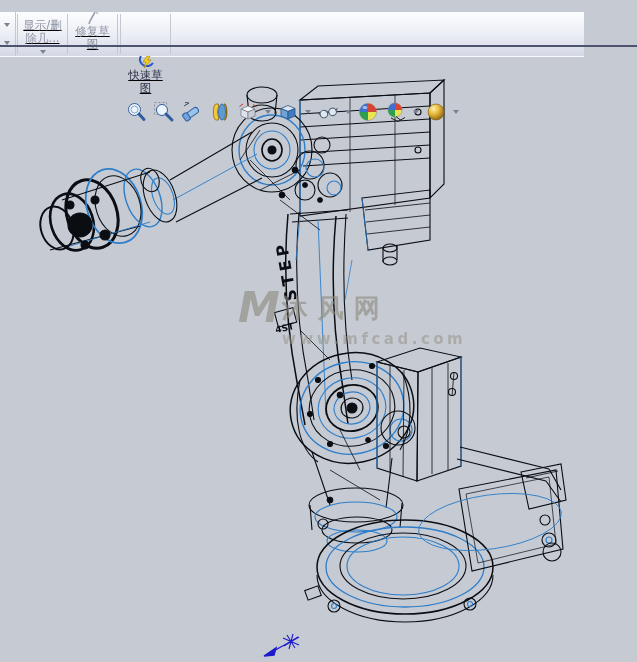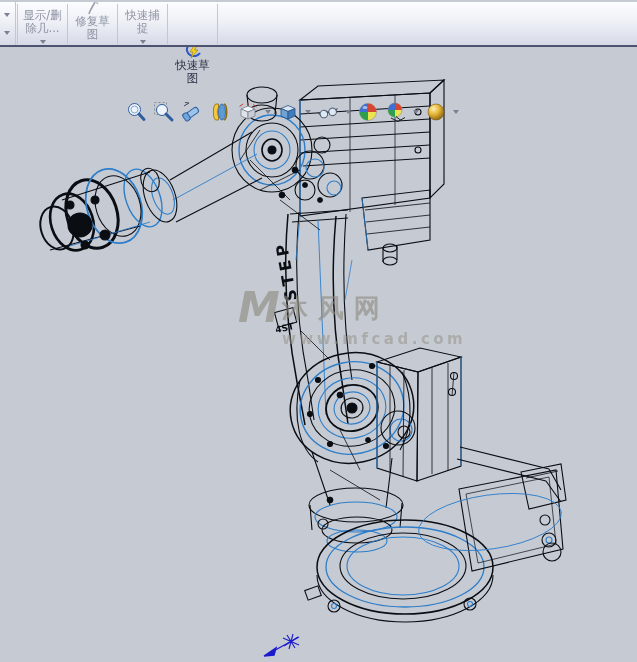--- a/index.html
+++ b/index.html
@@ -1,22 +1,22 @@
 <!DOCTYPE html>
 <html><head>
 <meta charset="utf-8">
 <style>
   html,body{margin:0;padding:0;width:637px;height:662px;overflow:hidden;
     font-family:"DejaVu Sans",sans-serif;}
   .stage{position:relative;width:637px;height:662px;background:#c6cad3;}
 
   
-  .toolbar{position:absolute;left:0;top:2px;width:637px;height:44px;
+  .toolbar{position:absolute;left:0;top:12px;width:584px;height:44px;
     background:linear-gradient(#fcfdfe 0%,#eef0f6 45%,#e1e4ee 75%,#d4d8e5 100%);
-    border-bottom:1px solid #f8f9fc;display:flex;align-items:stretch;z-index:30;}
+    border-bottom:1px solid #f8f9fc;display:flex;align-items:stretch;z-index:30;text-decoration:underline;}
   .toolbar-edge{position:absolute;left:0;top:45px;width:637px;height:2px;background:#4e5470;z-index:30;}
   .ovf-col{width:15px;display:flex;flex-direction:column;justify-content:space-around;
     align-items:center;border-right:1px solid #c3c7d4;padding:4px 0;}
   .tb-sep{width:1px;background:#c3c7d4;margin:2px 1px;}
   .tb-btn{border:none;background:transparent;width:47px;padding:0;margin:0;
     font-family:inherit;font-size:11.5px;line-height:13px;color:#8e93a4;
     display:flex;flex-direction:column;align-items:center;justify-content:flex-start;cursor:default;position:relative;}
   .tb-btn .lbl{display:block;white-space:nowrap;}
   .tb-btn.disabled{color:#8e93a4;}
   .tb-btn.enabled{color:#2d3247;margin-top:44px;}
@@ -350,25 +350,20 @@
         <svg width="14" height="12" viewBox="0 0 14 12">
             <path d="M9,0 L4,9 M4,9 L3,12" stroke="#9aa0af" stroke-width="1.6" fill="none"></path>
             <path d="M10,0 L12,2" stroke="#b8bdc9" stroke-width="1.4"></path>
           </svg>
       </span>
       <span class="lbl">修复草</span>
       <span class="lbl">图</span>
     </button>
     <div class="tb-sep"></div>
 
-    <button class="tb-btn disabled textonly">
-      <span class="lbl">快速捕</span>
-      <span class="lbl">捉</span>
-      <span class="under-dd dd"></span>
-    </button>
     <div class="tb-sep"></div>
 
     <button class="tb-btn enabled">
       <span class="topicon">
         <svg width="18" height="13" viewBox="0 0 18 13">
           <path d="M4,0 A7,6.5 0 1 0 16,7" stroke="#2b57c8" stroke-width="2" fill="none"></path>
           <path d="M10,0 L6,6 L9,6 L7,12 L14,4 L10.5,4 L13,0 Z" fill="#f7d21c" stroke="#a07a00" stroke-width="0.6"></path>
         </svg>
       </span>
       <span class="lbl">快速草</span>

